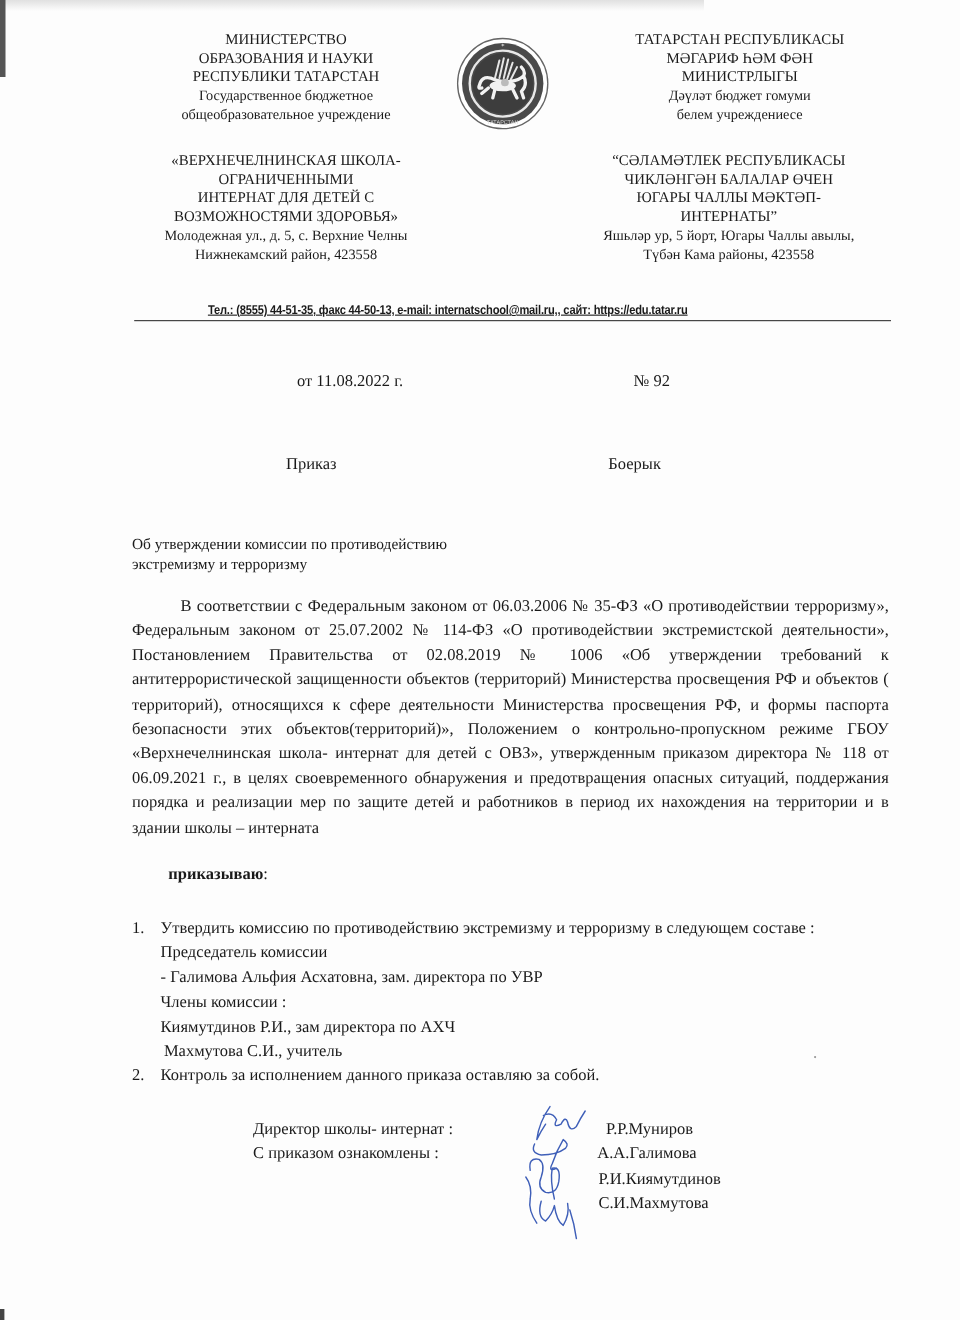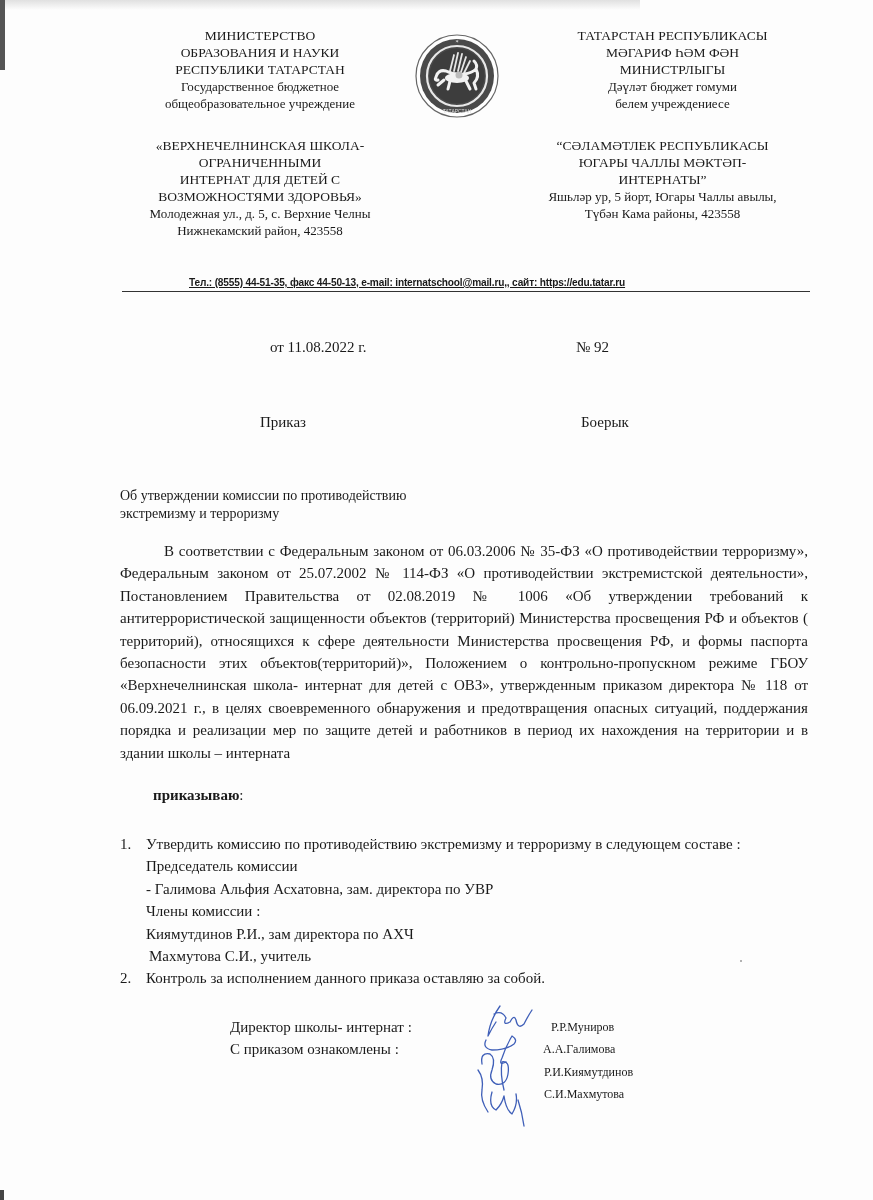--- a/index.html
+++ b/index.html
@@ -20,32 +20,32 @@
     .hdr-col .sub { font-size: 13px; }
     .emblem { position: absolute; left: 414px; top: 33px; width: 86px; height: 86px; }
     .contact { position: absolute; left: 122px; top: 276px; width: 688px; font-size: 11.5px; font-weight: bold;
       font-family: "Liberation Sans", sans-serif; letter-spacing: -0.2px; }
     .contact .txt { position: absolute; left: 67px; top: 0; text-decoration: underline; white-space: nowrap; transform: scaleX(0.88); transform-origin: left; }
     .contact .rule { position: absolute; left: 0; top: 15px; width: 688px; height: 1px; background: #333; }
     .meta { position: absolute; font-size: 15px; }
     .date { left: 270px; top: 339px; }
     .num { left: 576px; top: 339px; }
     .prikaz { left: 260px; top: 414px; }
-    .boerik { left: 553px; top: 414px; margin-left: 28px; }
+    .boerik { left: 553px; top: 414px; }
     .subject { position: absolute; left: 120px; top: 487px; font-size: 14px; line-height: 18px; }
     .body-text { position: absolute; left: 120px; top: 540px; width: 688px; font-size: 15px; line-height: 22.4px; text-align: justify; }
     .body-text p { margin: 0; text-indent: 44px; font-family: Liberation Serif, serif; }
     .order-word { position: absolute; left: 153px; top: 787px; font-size: 15px; font-weight: bold; }
     .order-word .colon { font-weight: normal; }
     .list { position: absolute; left: 120px; top: 833px; width: 688px; font-size: 15px; line-height: 22.4px; }
     .list .item { position: relative; padding-left: 26px; text-align: justify; }
     .list .marker { position: absolute; left: 0; top: 0; }
     .list .line { display: block; }
     .signs { position: absolute; left: 230px; top: 1016px; font-size: 15px; line-height: 22.4px; }
-    .names { position: absolute; left: 541px; top: 1016px; font-size: 12px; line-height: 22.4px; }
+    .names { position: absolute; left: 541px; top: 1016px; font-size: 15px; line-height: 22.4px; }
     .names span { display: block; white-space: nowrap; }
     .signature { position: absolute; left: 462px; top: 1000px; width: 80px; height: 130px; }
     .speck { position: absolute; width: 2px; height: 2px; background: #999; border-radius: 1px; }
   </style>
 </head>
 <body>
 
 <div class="scan-edge-top"></div>
 <div class="scan-edge-left"></div>
 <div class="scan-edge-left2"></div>
@@ -87,20 +87,21 @@
   <div class="big">«ВЕРХНЕЧЕЛНИНСКАЯ  ШКОЛА-</div>
   <div class="big">ОГРАНИЧЕННЫМИ</div>
   <div class="big">ИНТЕРНАТ ДЛЯ ДЕТЕЙ С</div>
   <div class="big">ВОЗМОЖНОСТЯМИ ЗДОРОВЬЯ»</div>
   <div class="sub">Молодежная ул., д. 5, с. Верхние Челны</div>
   <div class="sub">Нижнекамский район,  423558</div>
 </div>
 
 <div class="hdr-col hdr-right2">
   <div class="big">“СӘЛАМӘТЛЕК  РЕСПУБЛИКАСЫ</div>
+  <div class="big">ЧИКЛӘНГӘН  БАЛАЛАР ӨЧЕН</div>
   <div class="big">ЮГАРЫ  ЧАЛЛЫ  МӘКТӘП-</div>
   <div class="big">ИНТЕРНАТЫ”</div>
   <div class="sub">Яшьләр ур, 5 йорт, Югары Чаллы авылы,</div>
   <div class="sub">Түбән Кама районы, 423558</div>
 </div>
 
 <div class="contact">
   <span class="txt">Тел.: (8555) 44-51-35, факс  44-50-13, e-mail: internatschool@mail.ru,, сайт: https://edu.tatar.ru</span>
   <div class="rule"></div>
 </div>

